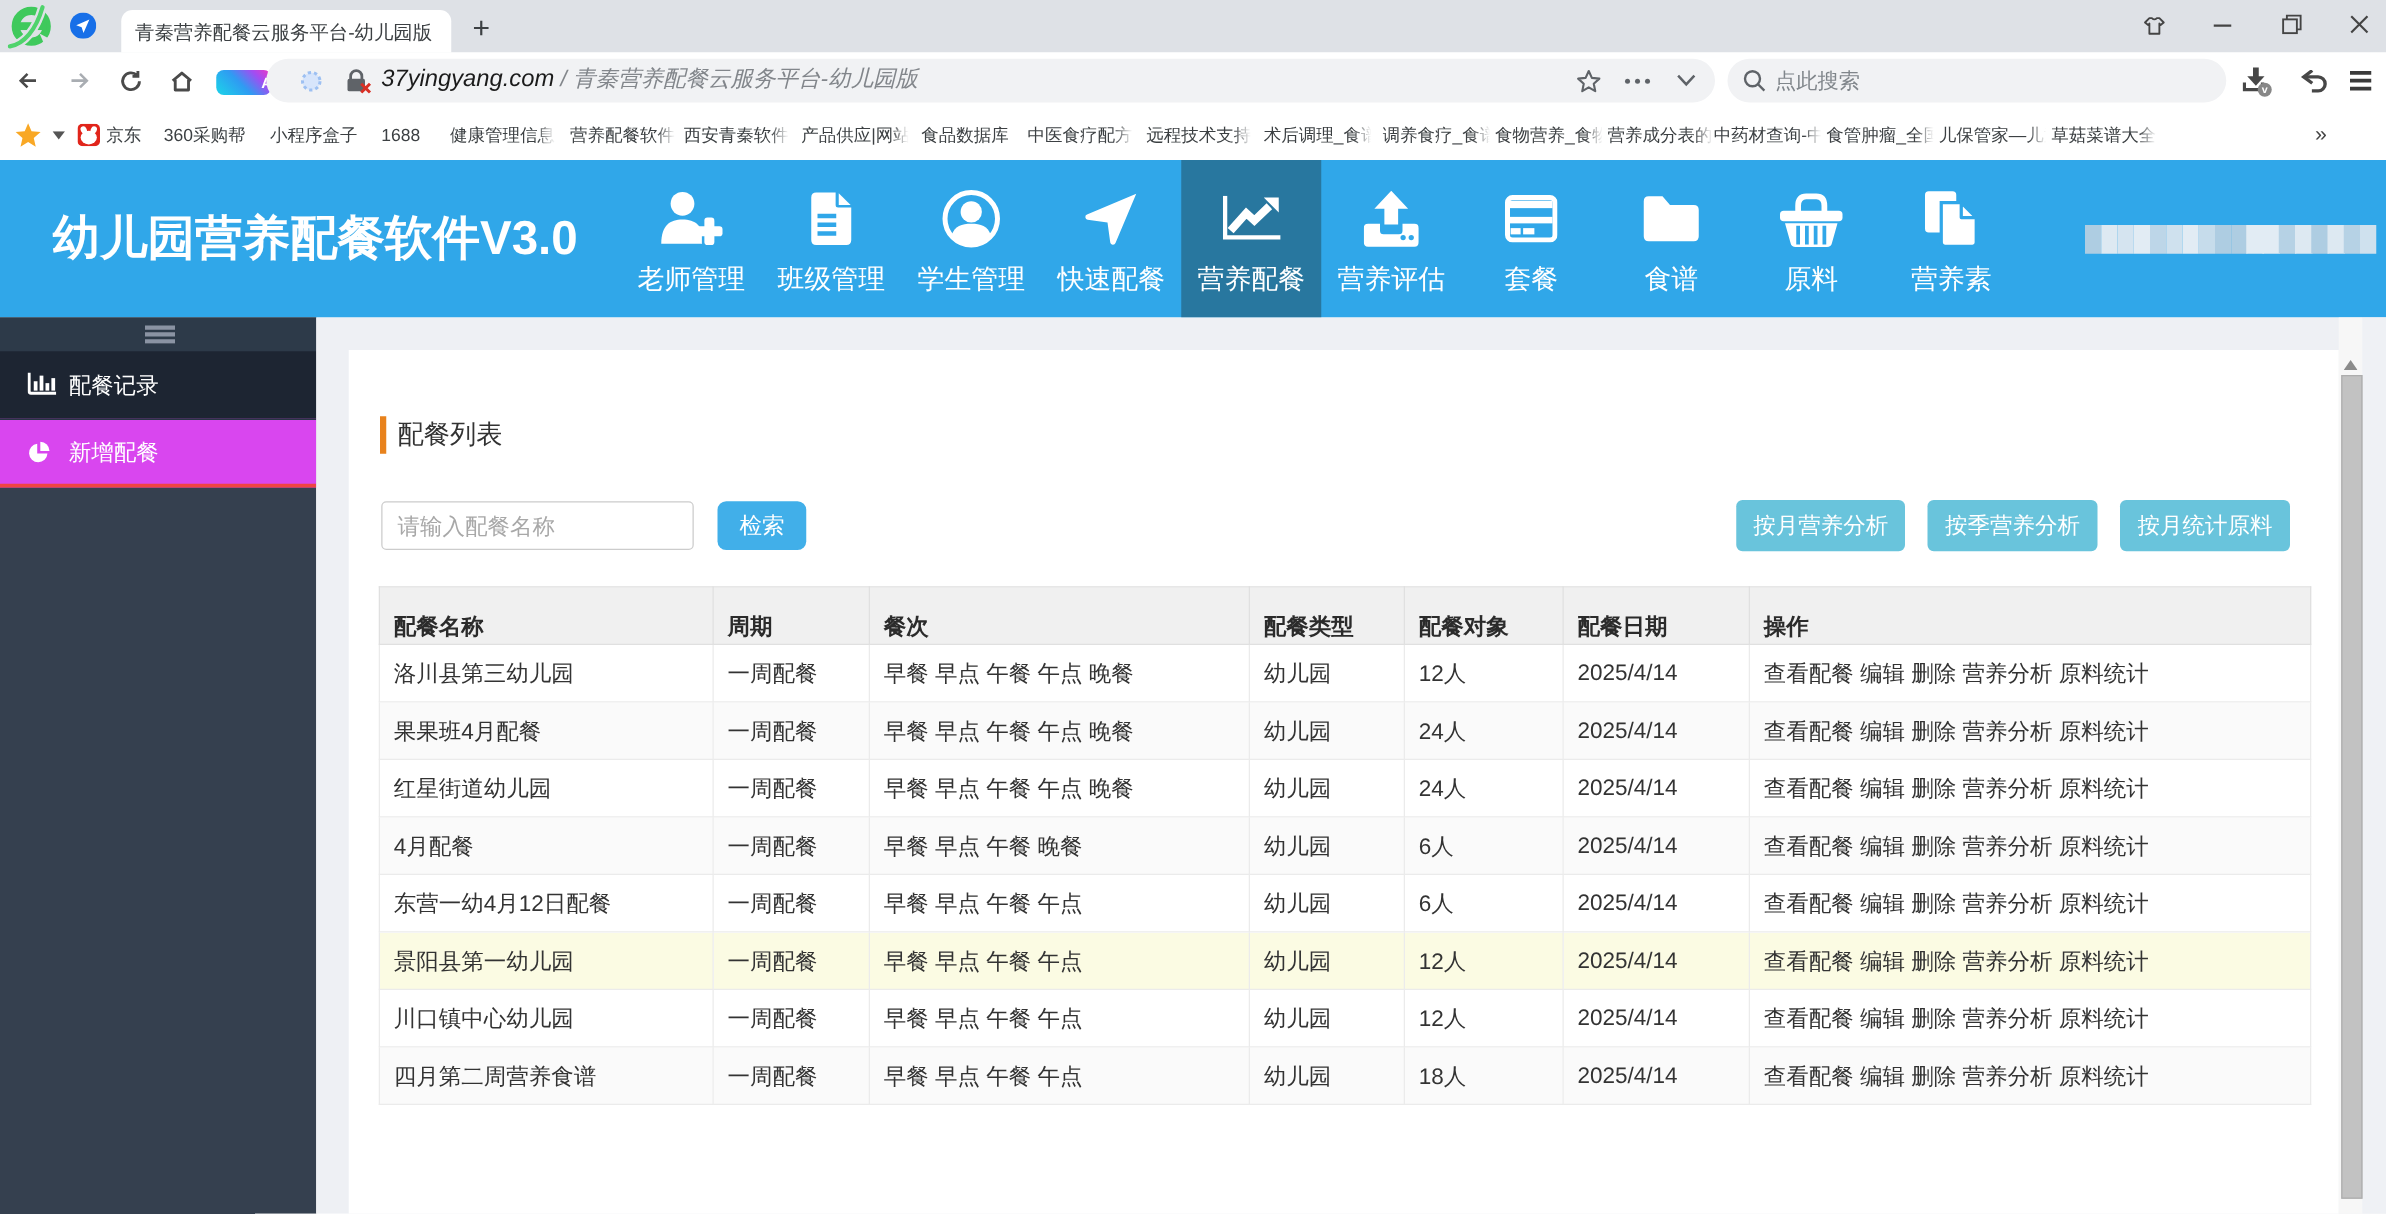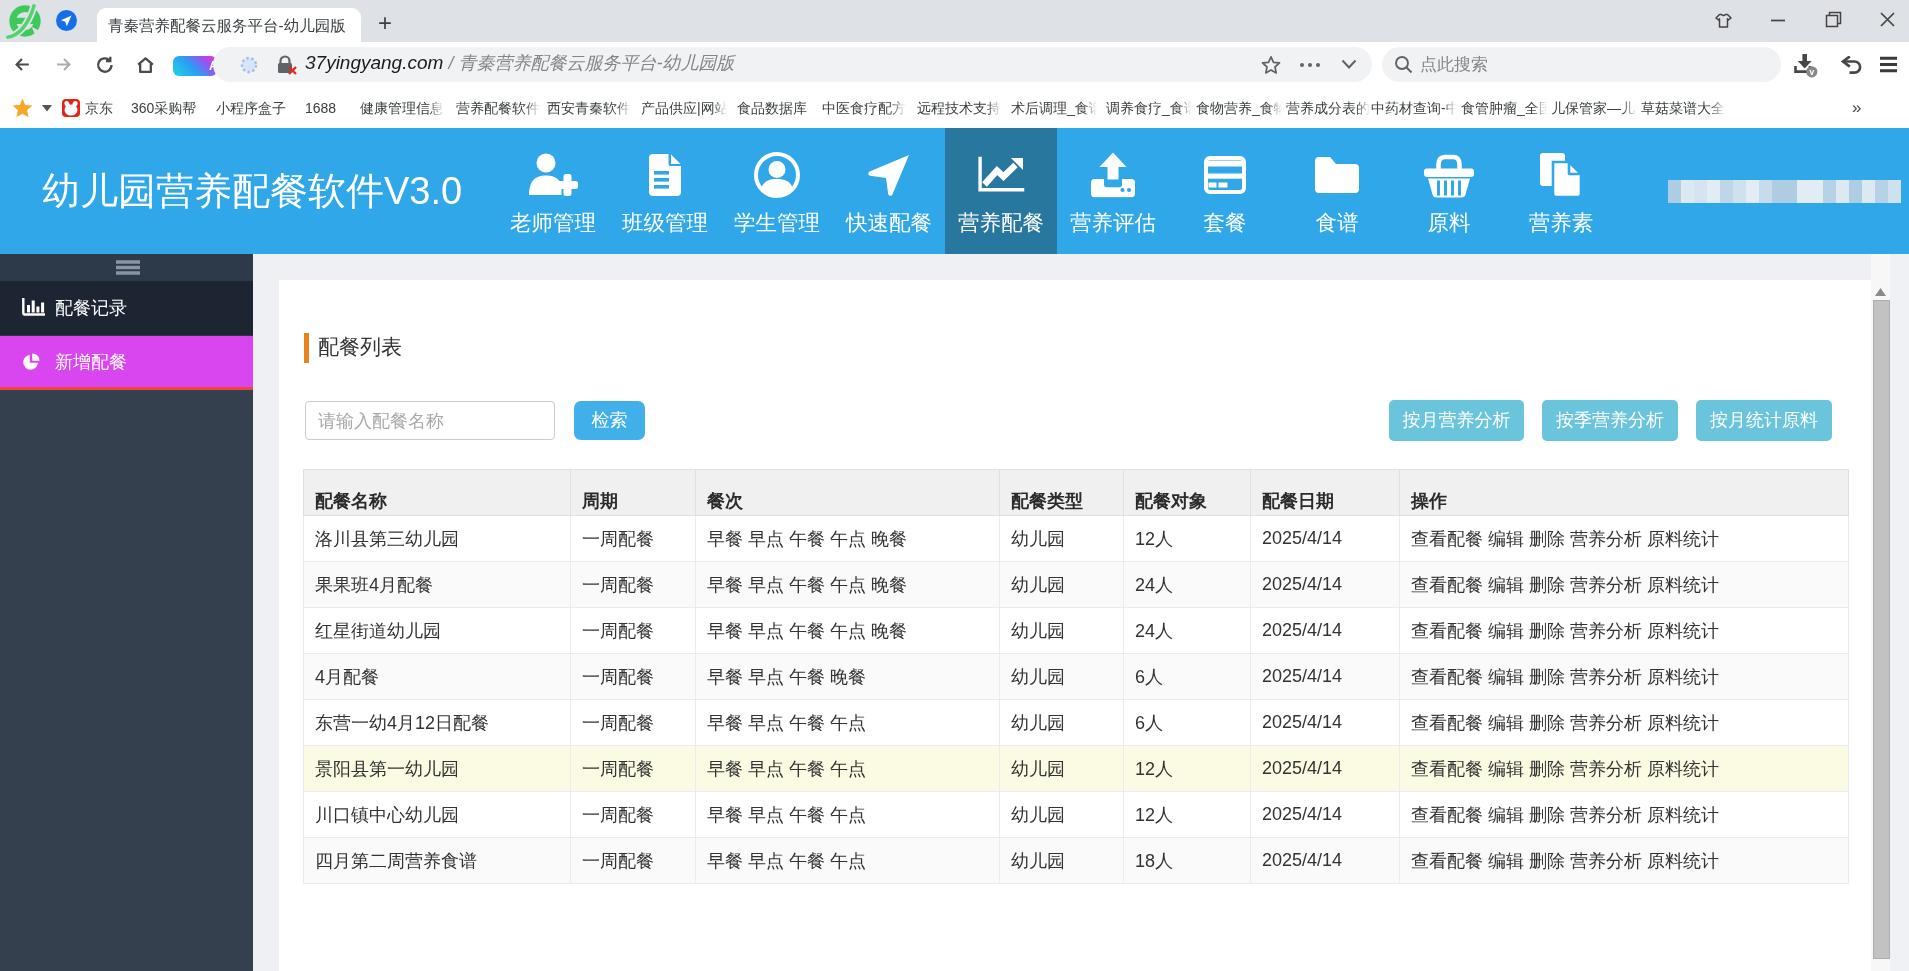--- a/index.html
+++ b/index.html
@@ -19,21 +19,21 @@
   #searchbox { position:absolute; left:1382px; top:5px; width:399px; height:35px; background:#f1f2f4; border-radius:18px; }
   .url-host { font-size:19px; color:#1b1b1b; }
   .url-rest { font-size:18px; color:#82868b; }
 
   #bookmarks { position:absolute; left:0; top:88px; width:1909px; height:40px; background:#ffffff; }
   .bm { position:absolute; top:0; height:40px; line-height:40px; font-size:14px; color:#3c4043; white-space:nowrap; }
   .bm.fade { max-width:86px; overflow:hidden; -webkit-mask-image:linear-gradient(90deg,#000 calc(100% - 14px),transparent); mask-image:linear-gradient(90deg,#000 calc(100% - 14px),transparent); }
 
   
   #appheader { position:absolute; left:0; top:128px; width:1909px; height:126px; background:#30a7e9; }
-  #apptitle { position:absolute; left:42px; top:63px; transform:translateY(-50%); font-size:38px; color:#ffffff; white-space:nowrap; }
+  #apptitle { position:absolute; left:42px; top:63px; transform:translateY(-50%); font-size:38px; color:#ffffff; white-space:nowrap;font-weight:bold; }
   .nav { position:absolute; top:0; width:112px; height:126px; text-align:center; }
   .nav.active { background:#28779f; }
   .nav .ic { position:absolute; left:50%; top:47px; transform:translate(-50%,-50%); }
   .nav .tx { position:absolute; left:0; width:112px; top:80px; font-size:21.5px; color:#fff; text-align:center; }
 
   
   #sidebar { position:absolute; left:0; top:254px; width:253px; height:717px; background:#35404f; }
   #sidestrip { position:absolute; left:0; top:0; width:253px; height:27px; background:#2d3a49; }
   .menuitem { position:absolute; left:0; width:253px; height:54px; color:#fff; font-size:18px; }
   .menuitem .mtx { position:absolute; left:55px; top:50%; transform:translateY(-50%); }

